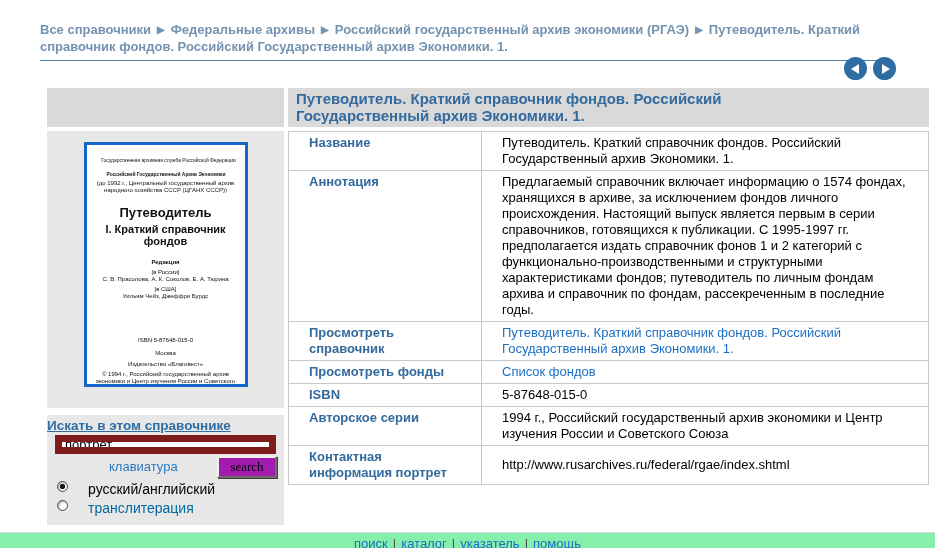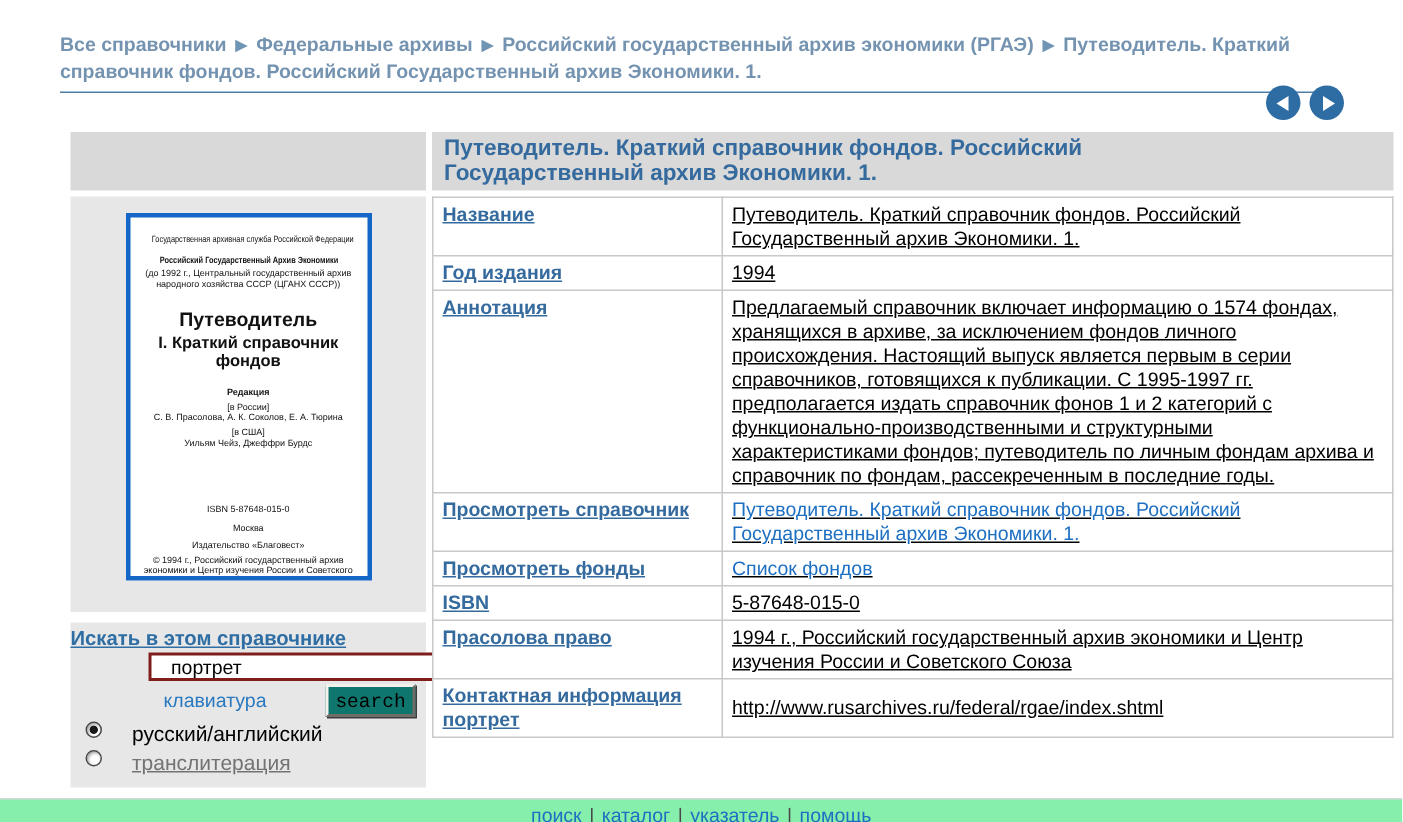--- a/index.html
+++ b/index.html
@@ -42,43 +42,43 @@
   .cv-runames   { top:131px; }
   .cv-uslabel   { top:141px; }
   .cv-usnames   { top:148px; }
   .cv-isbn      { top:192px; }
   .cv-city      { top:205px; }
   .cv-pub       { top:216px; }
   .cv-copy      { top:226px; padding:0 8px; line-height:6.5px; }
 
   .search-head { display:block; text-align:left; margin-top:3px; font-size:13.5px; font-weight:bold;
                  color:#2e6ea4; text-decoration:underline; }
-  .search-input { position:absolute; left:8px; top:20px; width:221px; height:19px; border:2px solid #7f1d1d;
-                  background:#fff; font-family:"Liberation Sans",sans-serif; font-size:13px; padding:0 13px; color:#000;margin-left:44px; }
+  .search-input { position:absolute; left:8px; top:20px; width:221px; height:19px; border:7px solid #7f1d1d;
+                  background:#fff; font-family:"Liberation Sans",sans-serif; font-size:13px; padding:0 3px; color:#000; }
   .kbd-link { position:absolute; left:62px; top:44px; font-size:13px; color:#2a79c0; text-decoration:none; cursor:pointer; }
-  .search-btn { position:absolute; left:170px; top:41px; width:60px; height:22px; background:#0f766e;
+  .search-btn { position:absolute; left:170px; top:41px; width:60px; height:22px; background:#a21caf;
                 border-top:2px solid #f3f1ec; border-left:2px solid #f3f1ec;
                 border-right:2px solid #6e6d68; border-bottom:2px solid #6e6d68;
-                box-shadow:1px 1px 0 #3c3c3c; font-family:Liberation Mono, monospace;
+                box-shadow:1px 1px 0 #3c3c3c; font-family:Liberation Serif, serif;
                 font-size:13px; color:#000; cursor:pointer; }
   .radio-row { position:absolute; left:10px; display:flex; gap:20px; font-size:14px; color:#000; }
   .radio-row1 { top:66px; } .radio-row2 { top:85px; }
   .radio { appearance:none; -webkit-appearance:none; width:11px; height:11px; border-radius:50%;
            border:1px solid #4a4a4a; background:#fff; box-shadow:inset 1px 1px 2px rgba(0,0,0,.35); cursor:pointer; }
   .radio:checked { background:radial-gradient(circle at 50% 50%, #1a1a1a 0 2.5px, #fff 3px); }
-  .translit-link { color:#737373; text-decoration:underline; cursor:pointer; }
+  .translit-link { color:#0369a1; cursor:pointer; }
 
   
   .title-bar { position:absolute; left:288px; top:88px; width:641px; height:39px; background:#d9d9d9;
                color:#346a9d; font-size:15px; font-weight:bold; line-height:16.5px; padding:3px 8px; }
   .title-bar span { display:block; max-width:480px; }
 
   .card-table { position:absolute; left:288px; top:131px; width:641px; border-collapse:collapse;
                 background:#fff; font-size:13px; }
-  .card-table td { border:1px solid #c8c8c8; padding:3px 6px; vertical-align:top; line-height:16px; color:#000;text-decoration:underline; }
+  .card-table td { border:1px solid #c8c8c8; padding:3px 20px; vertical-align:top; line-height:16px; color:#000; }
   .card-table td.lbl { width:193px; color:#346a9d; font-weight:bold; }
   .card-table td.vmid { vertical-align:middle; }
   .tbl-link { color:#1d6fc2; text-decoration:none; cursor:pointer; }
 
   
   .footer { position:absolute; left:0; top:532px; width:935px; height:16px; background:#86efac;
             border-top:1px solid #d6d6d6; text-align:center; font-size:13px; padding-top:3px; overflow:hidden; }
   .footer a { color:#1d6fc2; text-decoration:underline; cursor:pointer; }
   .f-sep { color:#4a4a4a; margin:0 5px; }
 </style>
@@ -140,41 +140,37 @@
       <span>Путеводитель. Краткий справочник фондов. Российский Государственный архив Экономики. 1.</span>
     </div>
 
   <table class="card-table">
     <tbody>
       <tr>
         <td class="lbl">Название</td>
         <td>Путеводитель. Краткий справочник фондов. Российский Государственный архив Экономики. 1.</td>
       </tr>
       <tr>
-        <td class="lbl">Год издания</td>
-        <td>1994</td>
-      </tr>
-      <tr>
         <td class="lbl">Аннотация</td>
         <td>Предлагаемый справочник включает информацию о 1574 фондах, хранящихся в архиве, за исключением фондов личного происхождения. Настоящий выпуск является первым в серии справочников, готовящихся к публикации. С 1995-1997 гг. предполагается издать справочник фонов 1 и 2 категорий с функционально-производственными и структурными характеристиками фондов; путеводитель по личным фондам архива и справочник по фондам, рассекреченным в последние годы.</td>
       </tr>
       <tr>
         <td class="lbl">Просмотреть справочник</td>
         <td><a class="tbl-link">Путеводитель. Краткий справочник фондов. Российский Государственный архив Экономики. 1.</a></td>
       </tr>
       <tr>
         <td class="lbl">Просмотреть фонды</td>
         <td><a class="tbl-link">Список фондов</a></td>
       </tr>
       <tr>
         <td class="lbl">ISBN</td>
         <td>5-87648-015-0</td>
       </tr>
       <tr>
-        <td class="lbl">Прасолова право</td>
+        <td class="lbl">Авторское серии</td>
         <td>1994 г., Российский государственный архив экономики и Центр изучения России и Советского Союза</td>
       </tr>
       <tr>
         <td class="lbl">Контактная информация портрет</td>
         <td class="vmid">http://www.rusarchives.ru/federal/rgae/index.shtml</td>
       </tr>
     </tbody>
   </table>
 
   <div class="footer">

